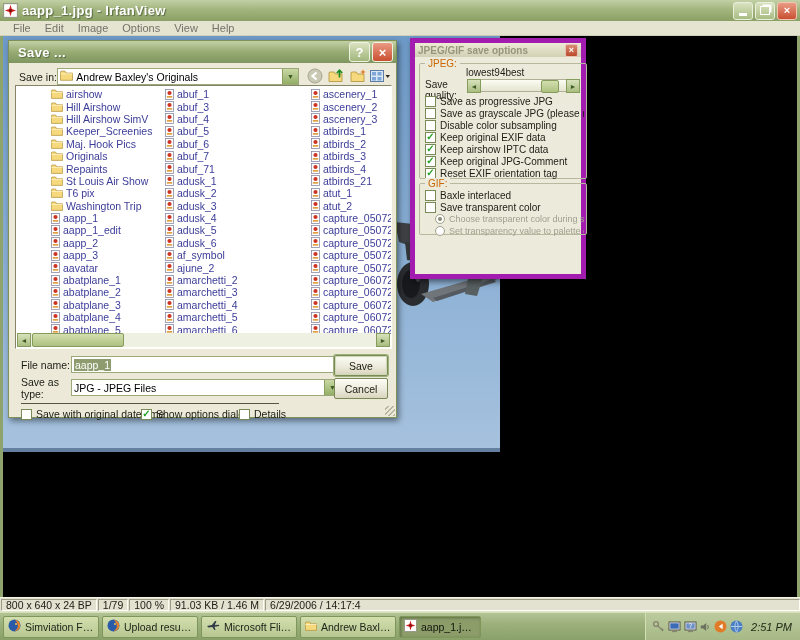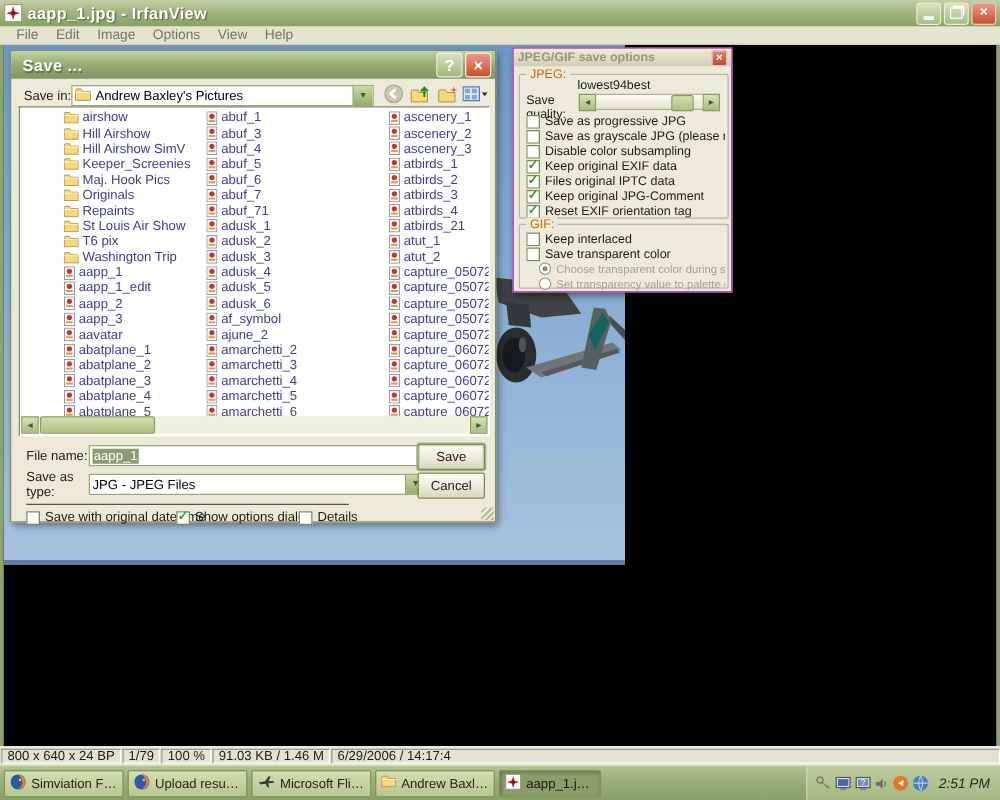--- a/index.html
+++ b/index.html
@@ -127,22 +127,22 @@
 
   
   .cb{width:11px;height:11px;background:#fff;border:1px solid #7a8a57;box-sizing:border-box;
     display:inline-flex;align-items:center;justify-content:center;flex:0 0 auto;
     font-size:10px;line-height:1;color:#21a121;font-weight:bold;}
   .radio{width:10px;height:10px;border-radius:50%;background:#fff;border:1px solid #a0a08a;
     box-sizing:border-box;display:inline-flex;align-items:center;justify-content:center;flex:0 0 auto;}
   .radio .dot{width:4px;height:4px;border-radius:50%;background:#8a8a72;}
 
   
-  #options-panel{left:410px;top:38px;width:176px;height:196px;background:#eceadb;
-    border:1px solid #a21caf;box-shadow:2px 3px 6px rgba(0,0,0,.5);box-sizing:border-box;}
+  #options-panel{left:410px;top:38px;width:176px;height:241px;background:#eceadb;
+    border:5px solid #a21caf;box-shadow:2px 3px 6px rgba(0,0,0,.5);box-sizing:border-box;}
   #opt-titlebar{position:absolute;left:0;top:0;width:100%;height:14px;
     background:linear-gradient(180deg,#eeebd6,#d2d0b4);display:flex;align-items:center;
     padding:0 3px;box-sizing:border-box;}
   #opt-title-text{color:#96967a;font-weight:bold;font-size:10px;}
   #opt-close{margin-left:auto;width:11px;height:11px;background:linear-gradient(180deg,#d98b76,#bb4a2c);
     border:1px solid #e7c3b5;border-radius:2px;color:#fff;font-size:9px;font-weight:bold;
     display:flex;align-items:center;justify-content:center;line-height:1;}
   .group{position:absolute;border:1px solid #b8b89e;border-radius:2px;}
   .group .legend{position:absolute;top:-6px;left:5px;background:#eceadb;padding:0 3px;
     font-size:10px;color:#cc6600;}
@@ -224,21 +224,21 @@
 
   <div class="row-savein">
     <span class="lbl">Save in:</span>
     <span class="combo">
       <span class="ic">
         <svg width="13" height="11" viewBox="0 0 12 10">
             <path d="M0.4 2 L0.4 9.4 L11.6 9.4 L11.6 2.8 L5.6 2.8 L4.6 1 L0.9 1 Z" fill="#f6d97c" stroke="#b08f3a" stroke-width="0.7"></path>
             <path d="M0.4 3.5 L11.6 3.5" stroke="#fff3c0" stroke-width="0.8"></path>
           </svg>
       </span>
-      <span class="cval">Andrew Baxley's Pictures</span>
+      <span class="cval">Andrew Baxley's Originals</span>
       <span class="combo-btn">▼</span>
     </span>
     <span class="mini-tools" id="dlg-toolbar">
         <span class="tool">
           <span class="ic"><svg width="16" height="16" viewBox="0 0 16 16">
               <circle cx="8" cy="8" r="7" fill="#c9c9b4" stroke="#a5a590"></circle>
               <path d="M9.5 4.5 L5.5 8 L9.5 11.5" stroke="#fff" stroke-width="2.2" fill="none"></path>
             </svg></span>
         </span>
         <span class="tool">
@@ -940,39 +940,39 @@
         <span class="opt-row">
           <span class="cb"></span>
           <span>Disable color subsampling</span>
         </span>
         <span class="opt-row">
           <span class="cb">✓</span>
           <span>Keep original EXIF data</span>
         </span>
         <span class="opt-row">
           <span class="cb">✓</span>
-          <span>Files original IPTC data</span>
+          <span>Keep airshow IPTC data</span>
         </span>
         <span class="opt-row">
           <span class="cb">✓</span>
           <span>Keep original JPG-Comment</span>
         </span>
         <span class="opt-row">
           <span class="cb">✓</span>
           <span>Reset EXIF orientation tag</span>
         </span>
       </div>
   </div>
 
   <div class="group" id="gif-group">
     <span class="legend">GIF:</span>
     <div class="opt-rows" id="gif-cbs">
         <span class="opt-row">
           <span class="cb"></span>
-          <span>Keep interlaced</span>
+          <span>Baxle interlaced</span>
         </span>
         <span class="opt-row">
           <span class="cb"></span>
           <span>Save transparent color</span>
         </span>
       </div>
     <div class="opt-rows" id="gif-radios">
         <div class="opt-row dis">
           <span class="radio">
             <span class="dot"></span>

